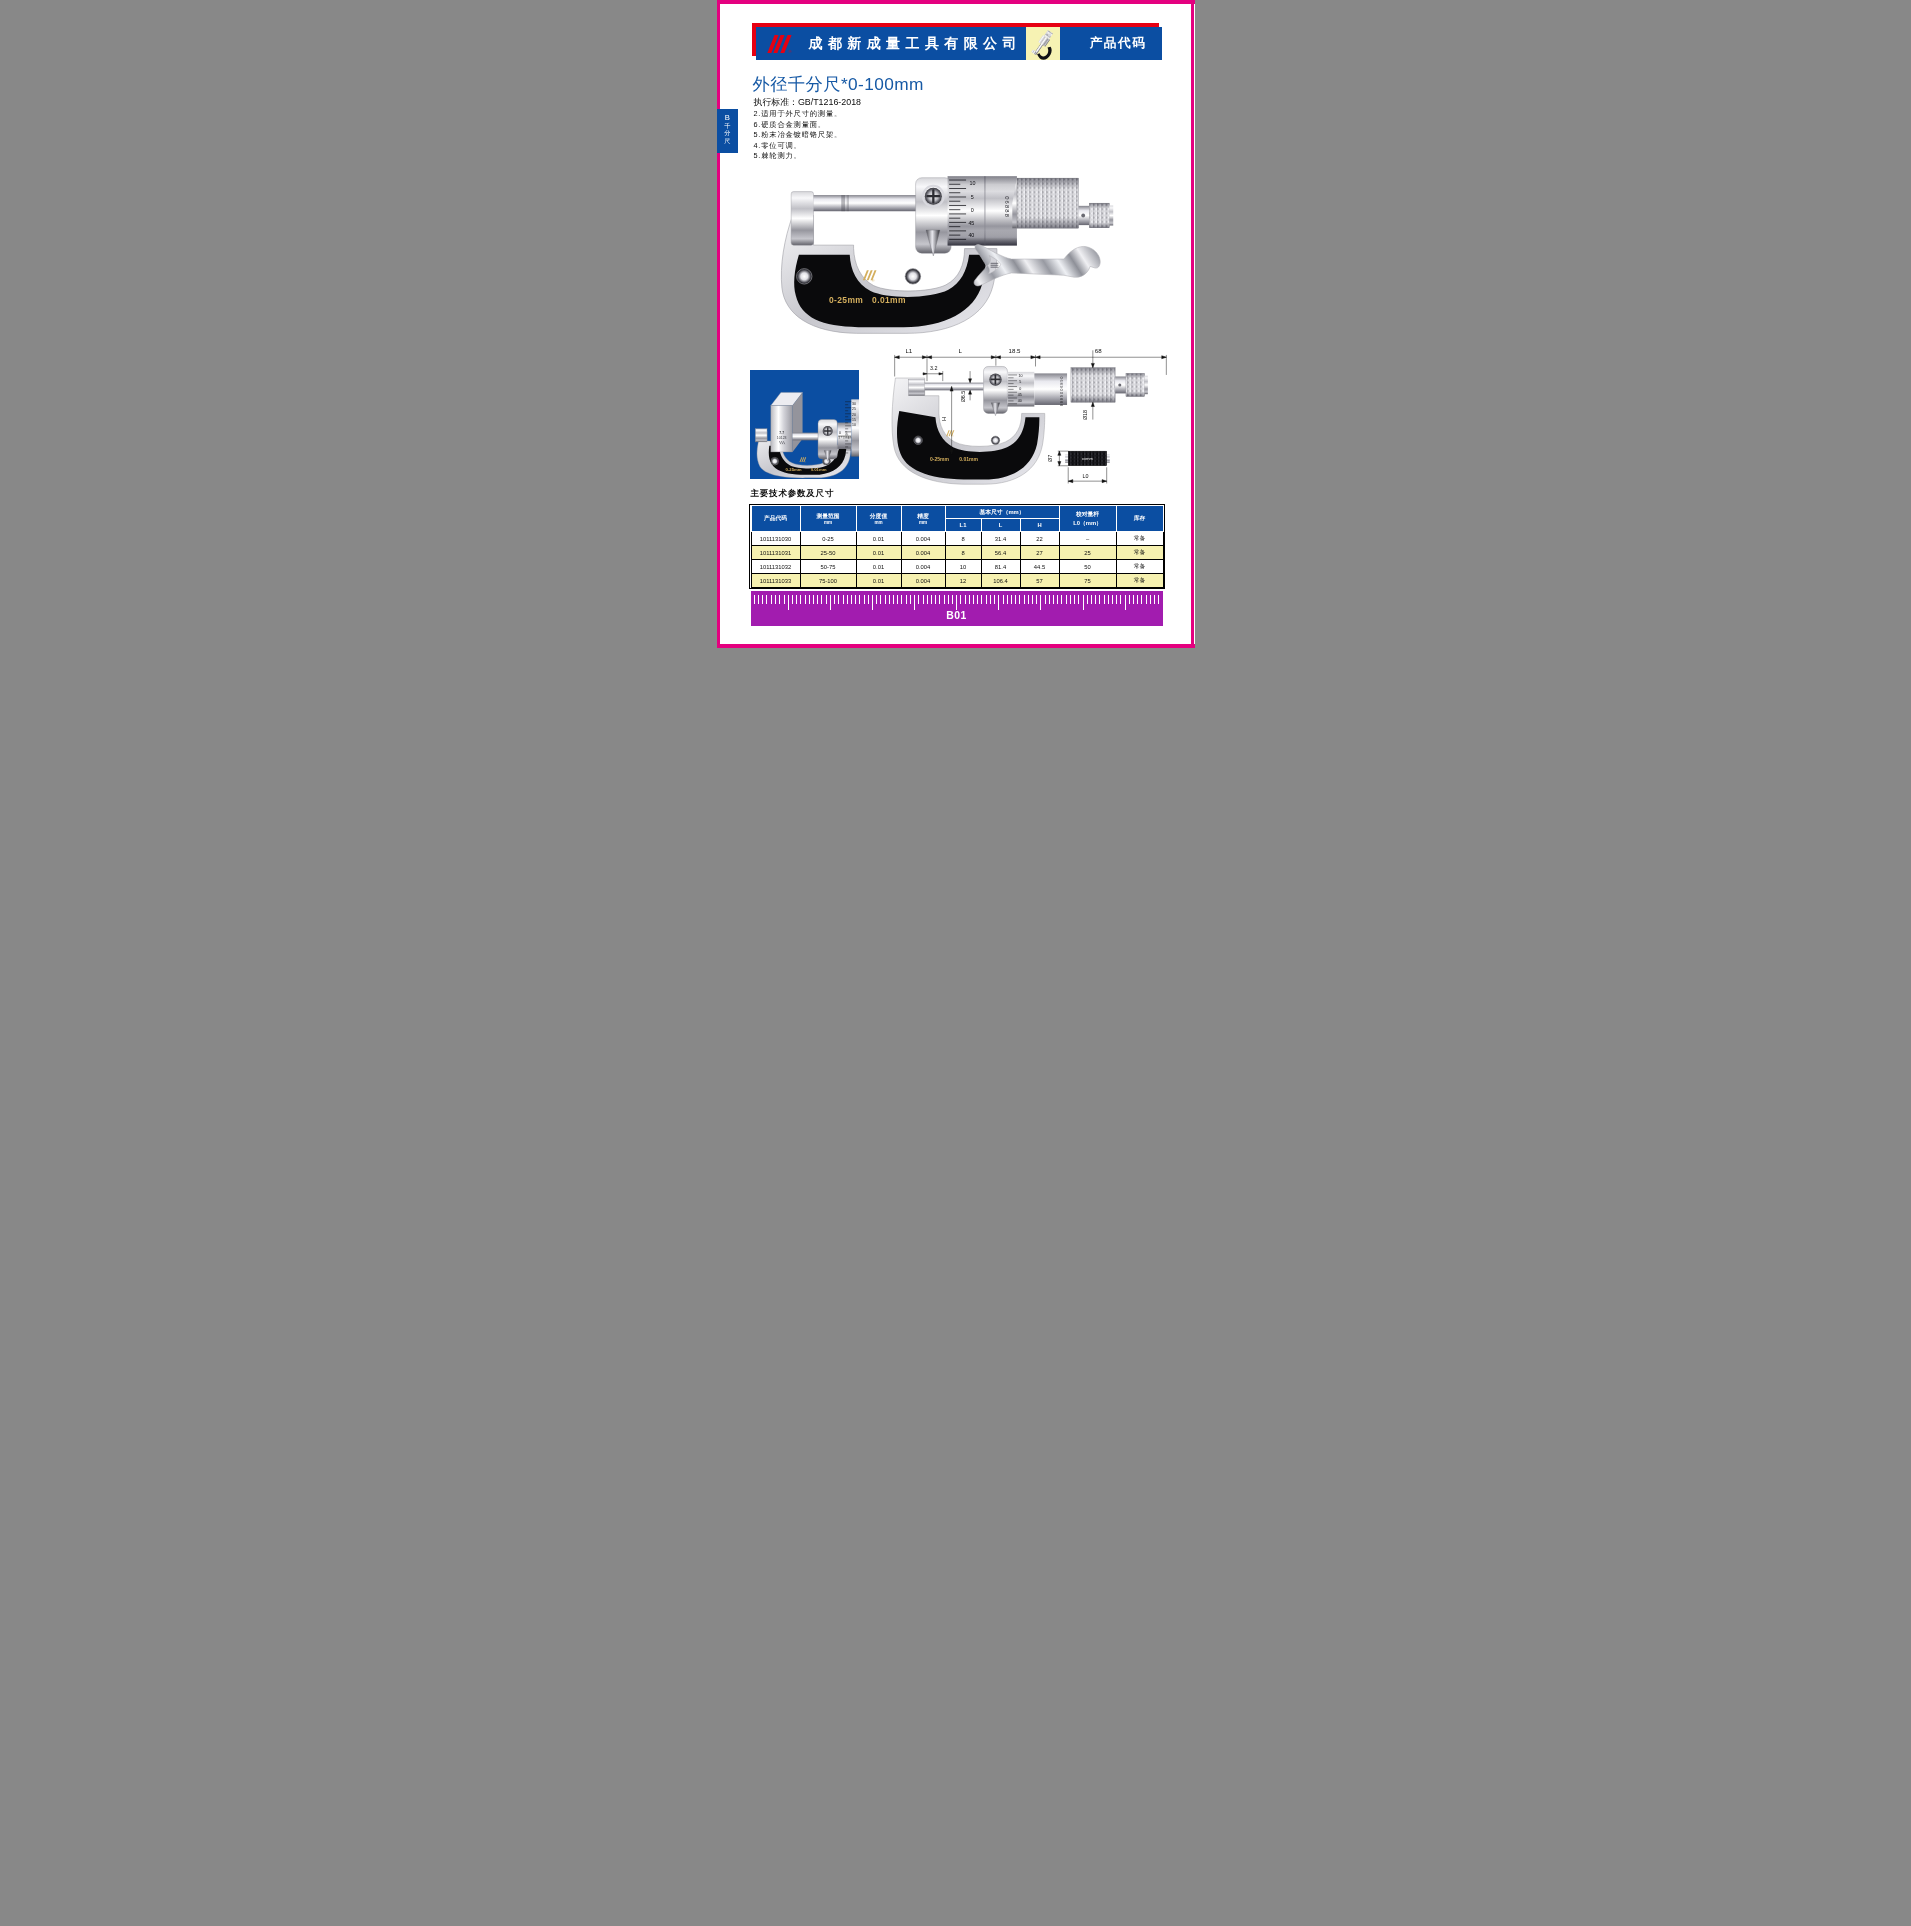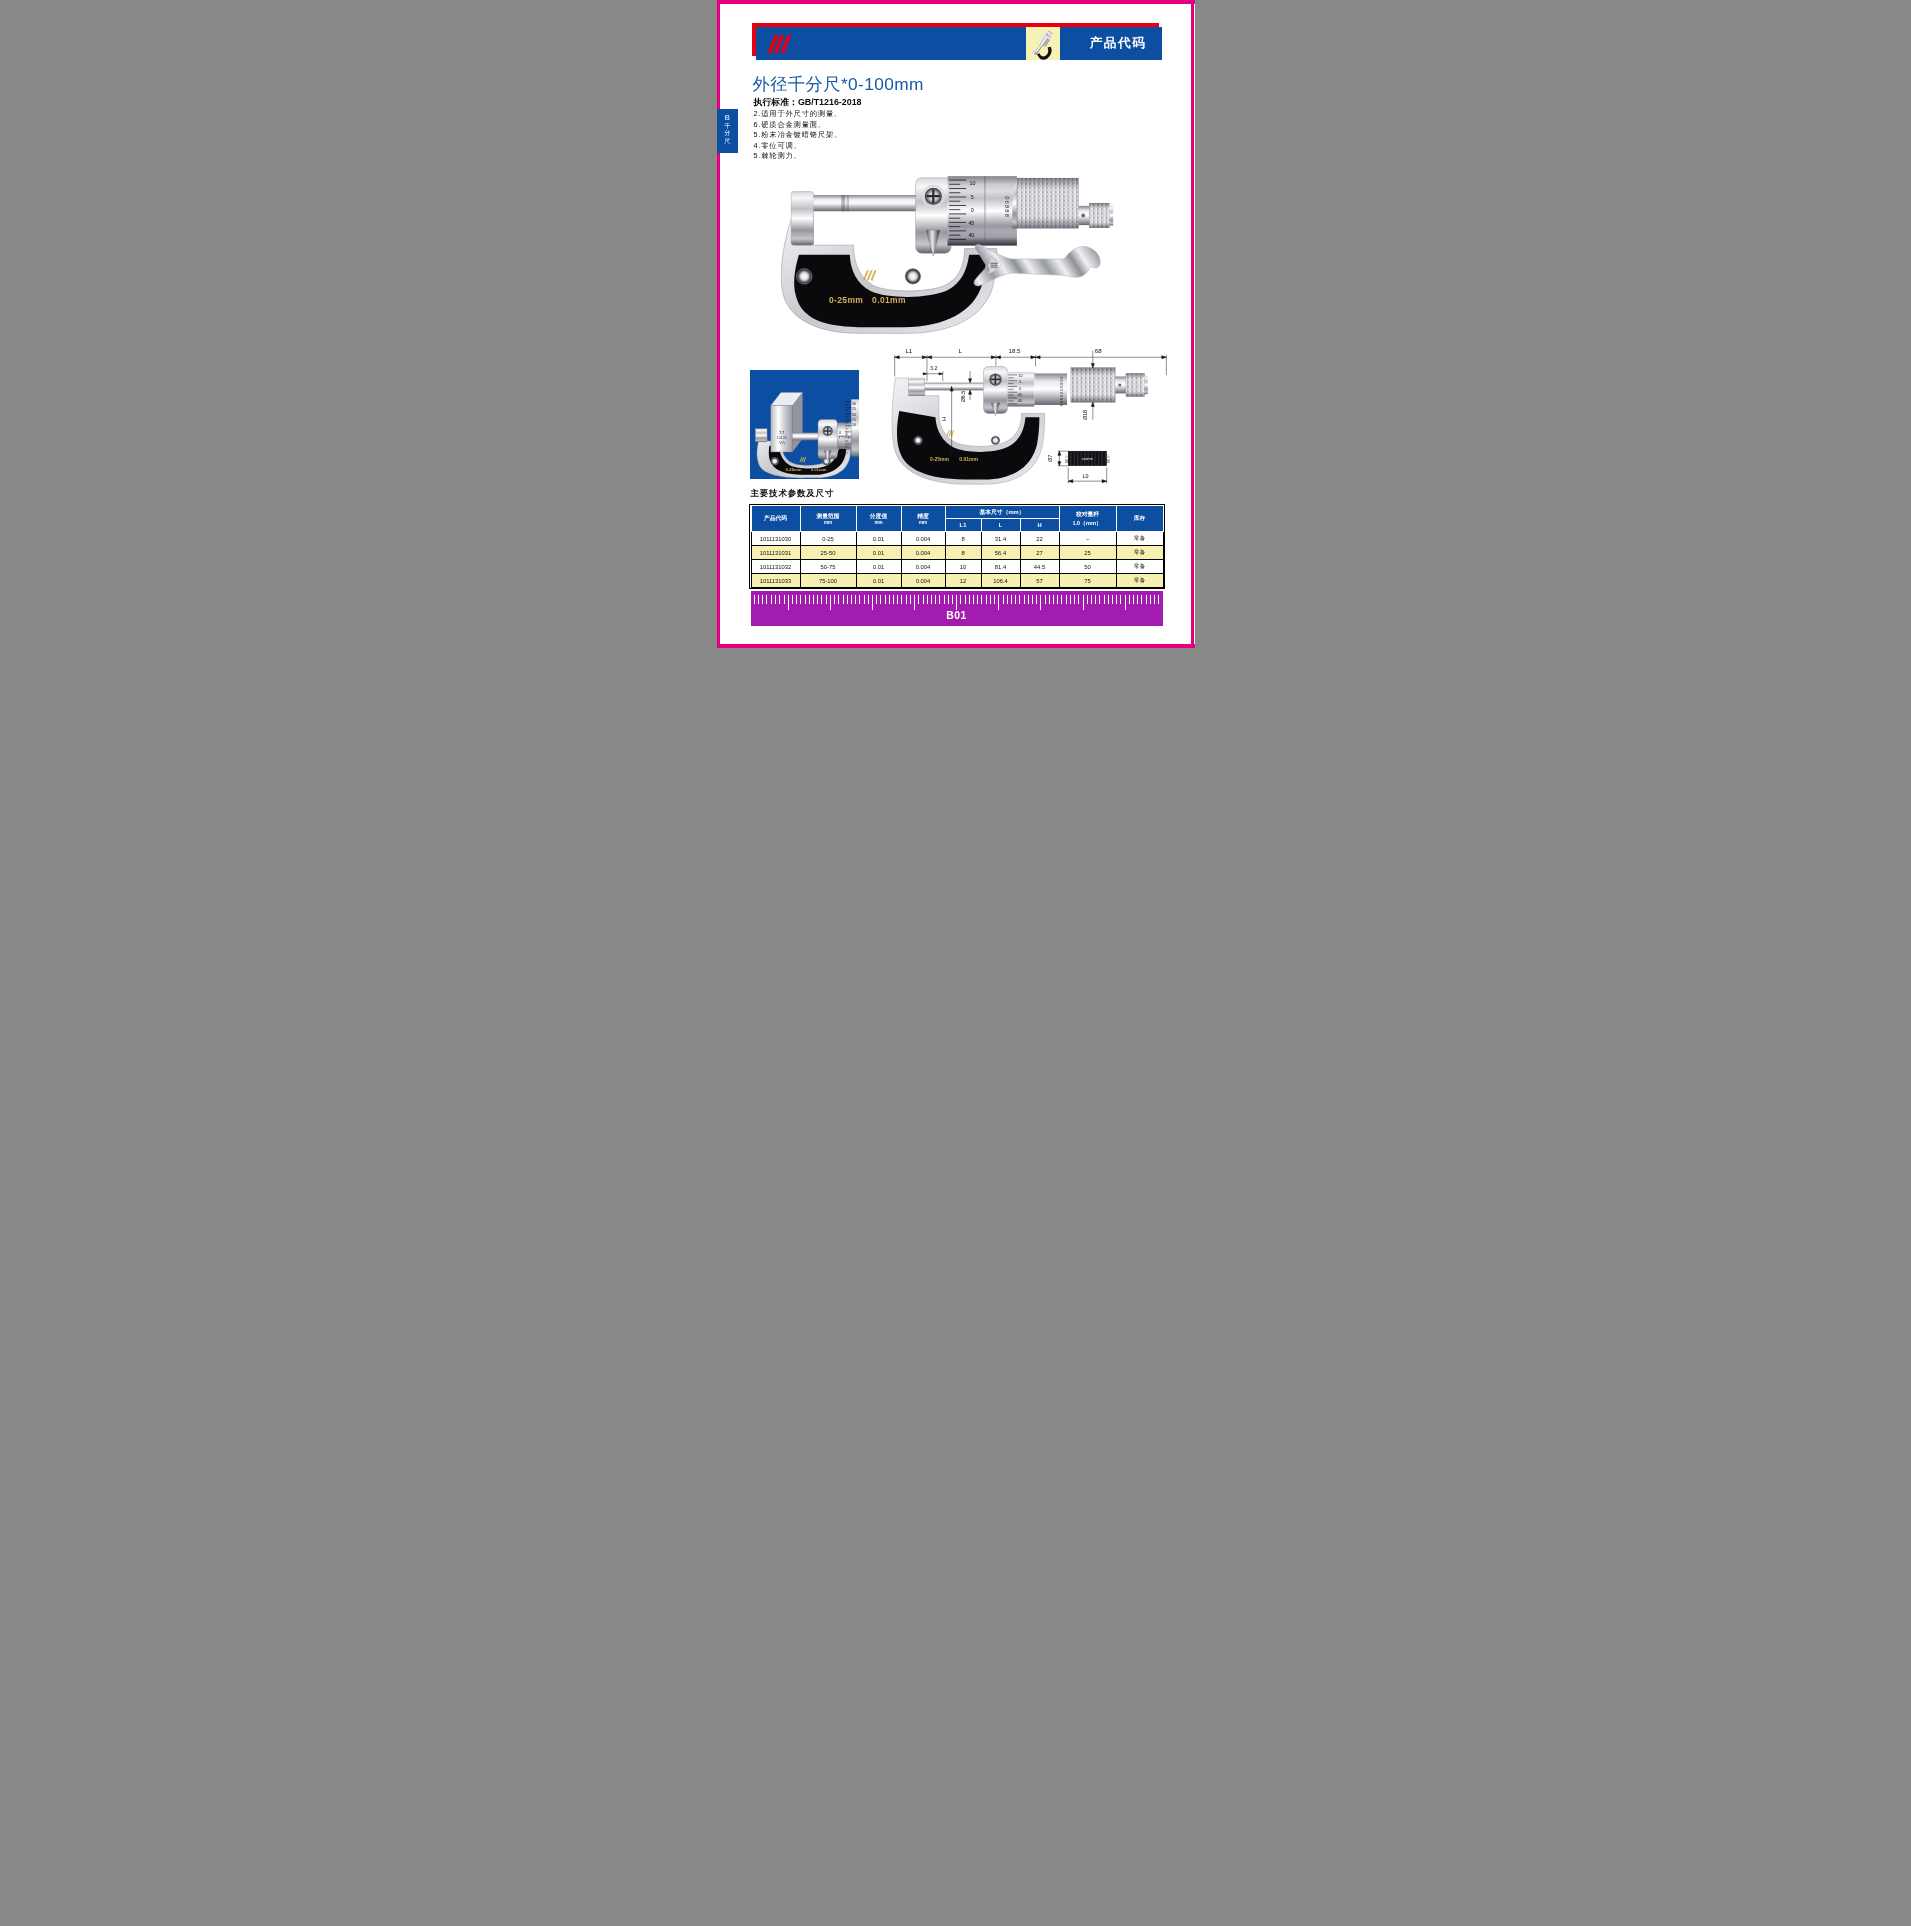--- a/index.html
+++ b/index.html
@@ -6,31 +6,31 @@
   .page{position:relative;width:478px;height:648px;margin:0 auto;background:#fff;overflow:hidden;
         font-family:"Liberation Sans","DejaVu Sans",sans-serif;color:#111;}
   .abs{position:absolute;}
   
   .bdr{position:absolute;background:#E4007F;}
   
   .redbar{left:35px;top:23px;width:407px;height:33px;background:#E60012;}
   .blueband{left:39px;top:27px;width:406px;height:33px;background:#0B4EA2;}
   .logo-slash{position:absolute;width:3.5px;height:17.7px;background:#E60012;transform:skewX(-22deg);}
   .company{position:absolute;left:53px;top:0;height:35px;line-height:33px;color:#fff;
-           font-size:14px;font-weight:normal;letter-spacing:5.4px;white-space:nowrap;margin-top:24px;}
+           font-size:14px;font-weight:bold;letter-spacing:5.4px;white-space:nowrap;}
   .creambox{position:absolute;left:270px;top:0;width:34px;height:33px;background:#F6F2B3;}
   .cat{position:absolute;left:318px;top:0;width:89px;height:33px;line-height:33px;text-align:center;
        color:#fff;font-size:12.7px;font-weight:bold;letter-spacing:1.5px;}
   
   .tab{left:0;top:109px;width:21.6px;height:44px;background:#0B4EA2;color:#fff;text-align:center;}
   .tab .b{font-size:7.7px;margin-top:3.5px;}
   .tab .vchar{font-size:6.2px;line-height:7.7px;}
   
   .title{left:36px;top:72px;font-size:17.3px;font-weight:normal;color:#1659A5;letter-spacing:0.4px;}
-  .standard{left:37px;top:96px;font-size:8.9px;font-weight:700;color:#0c0c0c;}
+  .standard{left:37px;top:96px;font-size:8.9px;font-weight:400;color:#0c0c0c;}
   .features{left:37px;top:109px;font-size:7.3px;line-height:10.6px;color:#0c0c0c;}
   .features div{letter-spacing:0.8px;}
   
   .sectitle{left:34px;top:488px;font-size:8.5px;font-weight:bold;color:#0c0c0c;letter-spacing:0.8px;}
   table.spec{position:absolute;left:34px;top:505px;border-collapse:collapse;table-layout:fixed;
              width:412px;font-size:5.8px;}
   table.spec th{background:#0B4EA2;color:#fff;font-weight:bold;border:0.8px solid #fff;padding:0;}
   table.spec td{border:0.6px solid #000;text-align:center;padding:0;height:13px;background:#fff;}
   table.spec tbody tr.shade td{background:#F6F1B0;}
   table.spec .unit{font-size:4.6px;font-weight:bold;line-height:4.6px;}

